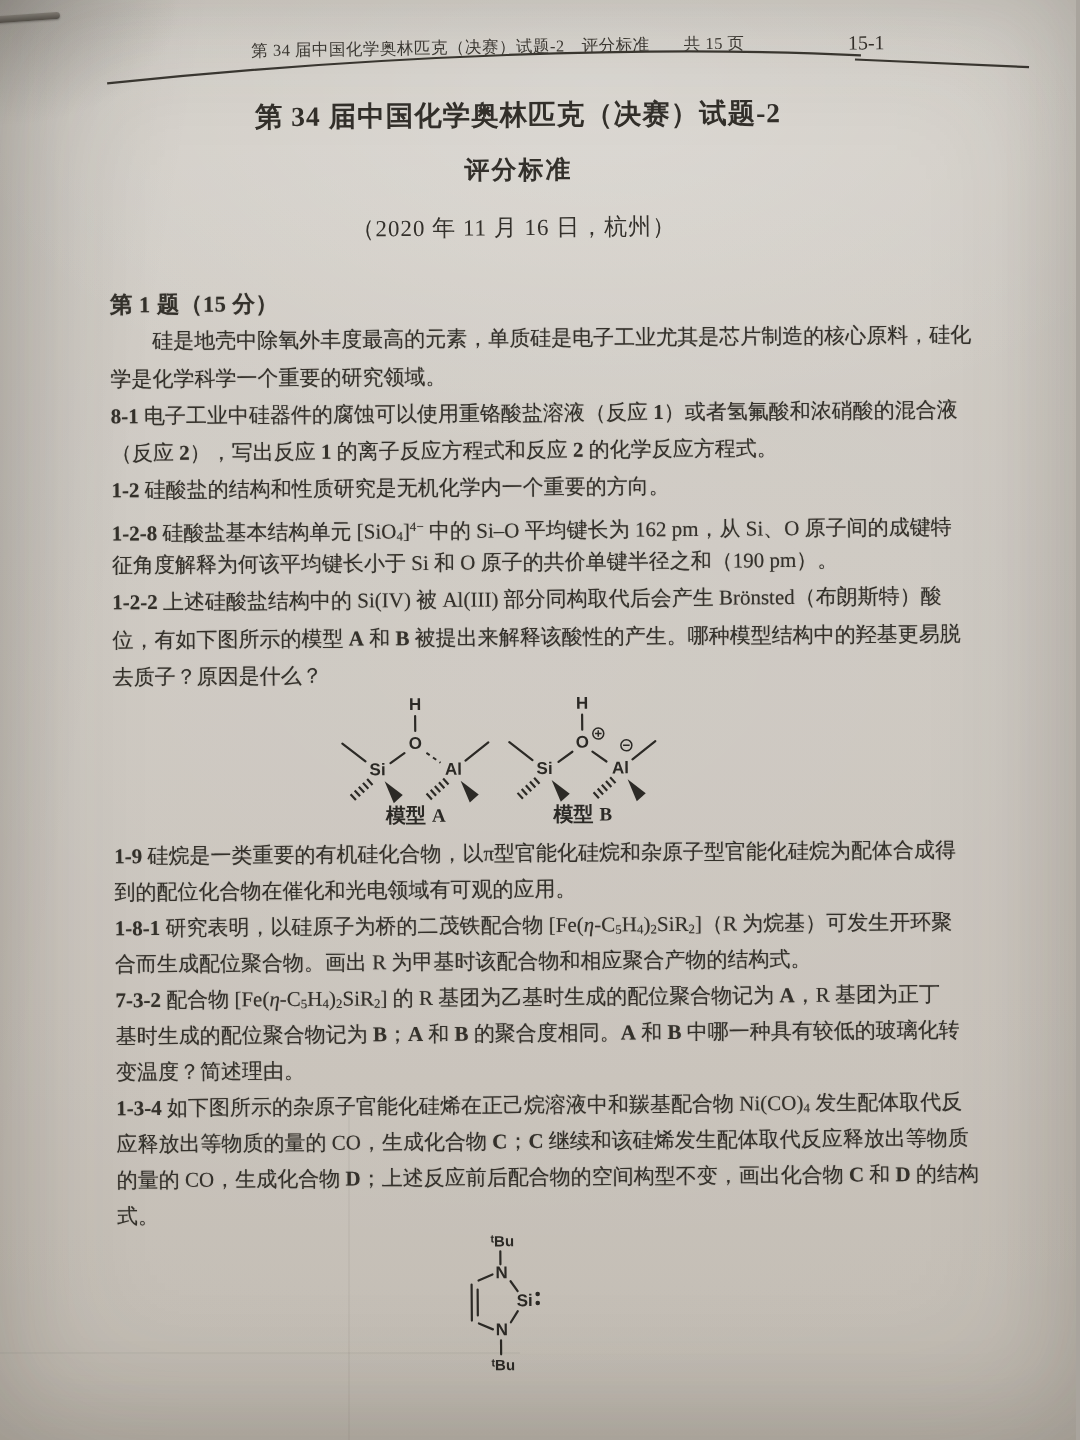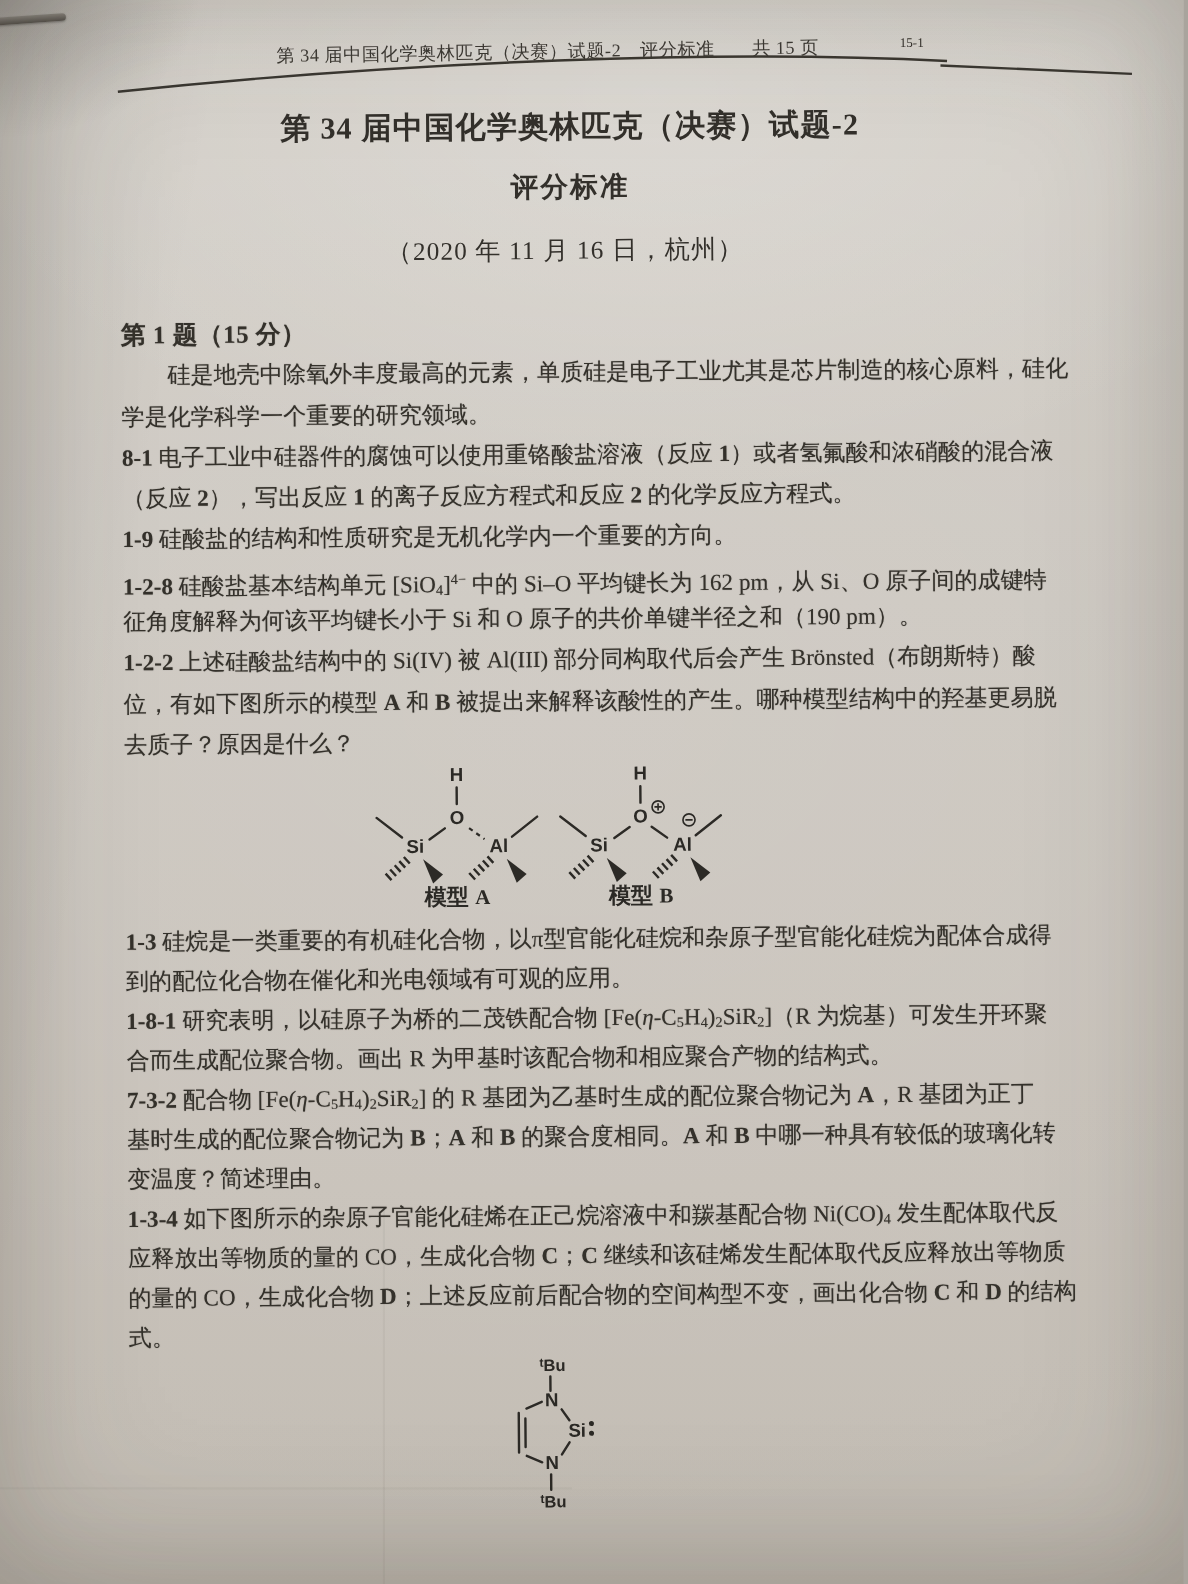--- a/index.html
+++ b/index.html
@@ -12,21 +12,21 @@
       linear-gradient(100deg, rgba(0,0,0,0.07), rgba(0,0,0,0) 16%),
       linear-gradient(180deg,#d4d0c9 0%,#cdc8c1 38%,#c8c2ba 75%,#c1bbb2 100%);
   }
   .page::after{content:'';position:absolute;inset:0;pointer-events:none;
     box-shadow:inset 0 0 150px rgba(55,48,40,0.20), inset 0 -30px 80px rgba(55,48,40,0.10);}
   .fold-v{position:absolute;top:1100px;left:348px;width:2px;height:340px;background:rgba(0,0,0,0.035);}
   .fold-h{position:absolute;top:1352px;left:0;width:520px;height:2px;background:rgba(0,0,0,0.03);}
   .sheet{position:absolute;inset:0;transform:rotate(-0.45deg);transform-origin:540px 700px;color:#33302b;}
   .hdr-text{position:absolute;top:36px;left:113px;width:780px;text-align:center;font-size:16.5px;
     letter-spacing:0.5px;color:#3c3933;transform:rotate(-0.45deg);white-space:nowrap;}
-  .page-no{position:absolute;top:34px;left:823px;font-size:12px;color:#332f2a;}
+  .page-no{position:absolute;top:34px;left:853px;font-size:20px;color:#332f2a;}
   .hdr-rule{position:absolute;top:0;left:0;}
   .staple{position:absolute;top:14px;left:-6px;width:66px;height:7px;background:linear-gradient(180deg,#8a867f,#56524c);
     border-radius:4px;transform:rotate(-4deg);box-shadow:0 1px 2px rgba(0,0,0,0.3);}
   .title{position:absolute;top:97px;left:0;width:1045px;text-align:center;font-size:27.5px;font-weight:bold;
     letter-spacing:1px;margin:0;}
   .subtitle{position:absolute;top:153px;left:0;width:1045px;text-align:center;font-size:25px;font-weight:bold;
     letter-spacing:2px;margin:0;}
   .dateline{position:absolute;top:212px;left:0;width:1035px;text-align:center;font-size:23px;letter-spacing:1px;}
   .textblock{position:absolute;left:113px;font-size:21px;color:#34312b;
     text-shadow:0 0 1px rgba(52,49,43,0.45);}
@@ -76,21 +76,21 @@
     <h1 class="title">第 34 届中国化学奥林匹克（决赛）试题-2</h1>
     <h2 class="subtitle">评分标准</h2>
     <div class="dateline">（2020 年 11 月 16 日，杭州）</div>
 
     <div class="textblock tb-upper">
         <div class="line h"><span class="b">第 1 题（15 分）</span></div>
         <div class="line" style="padding-left: 2em;"><span>硅是地壳中除氧外丰度最高的元素，单质硅是电子工业尤其是芯片制造的核心原料，硅化</span></div>
         <div class="line"><span>学是化学科学一个重要的研究领域。</span></div>
         <div class="line"><span class="b">8-1</span><span> 电子工业中硅器件的腐蚀可以使用重铬酸盐溶液（反应 </span><span class="b">1</span><span>）或者氢氟酸和浓硝酸的混合液</span></div>
         <div class="line"><span>（反应 </span><span class="b">2</span><span>），写出反应 </span><span class="b">1</span><span> 的离子反应方程式和反应 </span><span class="b">2</span><span> 的化学反应方程式。</span></div>
-        <div class="line"><span class="b">1-9</span><span> 硅酸盐的结构和性质研究是无机化学内一个重要的方向。</span></div>
+        <div class="line"><span class="b">1-2</span><span> 硅酸盐的结构和性质研究是无机化学内一个重要的方向。</span></div>
         <div class="line"><span class="b">1-2-8</span><span> 硅酸盐基本结构单元 [SiO</span><span class="sub">4</span><span>]</span><span class="sup">4−</span><span> 中的 Si–O 平均键长为 162 pm，从 Si、O 原子间的成键特</span></div>
         <div class="line"><span>征角度解释为何该平均键长小于 Si 和 O 原子的共价单键半径之和（190 pm）。</span></div>
         <div class="line"><span class="b">1-2-2</span><span> 上述硅酸盐结构中的 Si(IV) 被 Al(III) 部分同构取代后会产生 Brönsted（布朗斯特）酸</span></div>
         <div class="line"><span>位，有如下图所示的模型 </span><span class="b">A</span><span> 和 </span><span class="b">B</span><span> 被提出来解释该酸性的产生。哪种模型结构中的羟基更易脱</span></div>
         <div class="line"><span>去质子？原因是什么？</span></div>
       </div>
 
     <svg class="fig fig-ab" width="420" height="140" viewBox="0 0 420 140">
 
       <g>
@@ -131,21 +131,21 @@
         <line class="bond" x1="312" y1="72" x2="335" y2="54"></line>
         <path class="hash" d="M217,92 L198,109"></path>
         <polygon class="wedge" points="231,92 249,106 240,114"></polygon>
         <path class="hash" d="M293,92 L274,109"></path>
         <polygon class="wedge" points="307,92 325,106 316,114"></polygon>
         <text x="262" y="133" text-anchor="middle"><tspan class="cap-cn">模型</tspan><tspan class="cap-letter" dx="6">B</tspan></text>
       </g>
     </svg>
 
     <div class="textblock tb-lower">
-        <div class="line"><span class="b">1-3</span><span> 硅烷是一类重要的有机硅化合物，以π型官能化硅烷和杂原子型官能化硅烷为配体合成得</span></div>
+        <div class="line"><span class="b">1-9</span><span> 硅烷是一类重要的有机硅化合物，以π型官能化硅烷和杂原子型官能化硅烷为配体合成得</span></div>
         <div class="line"><span>到的配位化合物在催化和光电领域有可观的应用。</span></div>
         <div class="line"><span class="b">1-8-1</span><span> 研究表明，以硅原子为桥的二茂铁配合物 [Fe(</span><span class="i">η</span><span>-C</span><span class="sub">5</span><span>H</span><span class="sub">4</span><span>)</span><span class="sub">2</span><span>SiR</span><span class="sub">2</span><span>]（R 为烷基）可发生开环聚</span></div>
         <div class="line"><span>合而生成配位聚合物。画出 R 为甲基时该配合物和相应聚合产物的结构式。</span></div>
         <div class="line"><span class="b">7-3-2</span><span> 配合物 [Fe(</span><span class="i">η</span><span>-C</span><span class="sub">5</span><span>H</span><span class="sub">4</span><span>)</span><span class="sub">2</span><span>SiR</span><span class="sub">2</span><span>] 的 R 基团为乙基时生成的配位聚合物记为 </span><span class="b">A</span><span>，R 基团为正丁</span></div>
         <div class="line"><span>基时生成的配位聚合物记为 </span><span class="b">B</span><span>；</span><span class="b">A</span><span> 和 </span><span class="b">B</span><span> 的聚合度相同。</span><span class="b">A</span><span> 和 </span><span class="b">B</span><span> 中哪一种具有较低的玻璃化转</span></div>
         <div class="line"><span>变温度？简述理由。</span></div>
         <div class="line"><span class="b">1-3-4</span><span> 如下图所示的杂原子官能化硅烯在正己烷溶液中和羰基配合物 Ni(CO)</span><span class="sub">4</span><span> 发生配体取代反</span></div>
         <div class="line"><span>应释放出等物质的量的 CO，生成化合物 </span><span class="b">C</span><span>；</span><span class="b">C</span><span> 继续和该硅烯发生配体取代反应释放出等物质</span></div>
         <div class="line"><span>的量的 CO，生成化合物 </span><span class="b">D</span><span>；上述反应前后配合物的空间构型不变，画出化合物 </span><span class="b">C</span><span> 和 </span><span class="b">D</span><span> 的结构</span></div>
         <div class="line"><span>式。</span></div>

